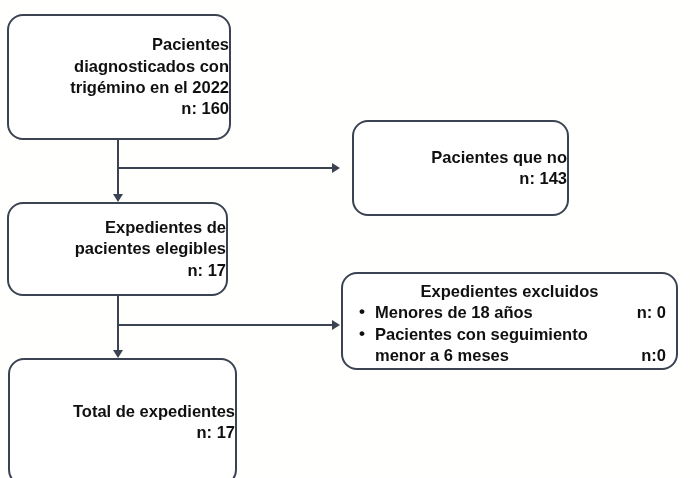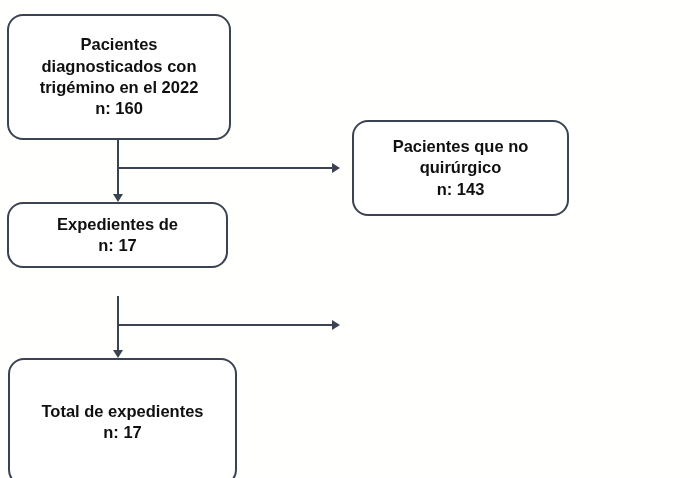--- a/index.html
+++ b/index.html
@@ -17,39 +17,39 @@
     font-family: "Liberation Sans", sans-serif;
   }
   .node {
     position: absolute;
     box-sizing: border-box;
     border: 2px solid #3b4352;
     border-radius: 16px;
     background: #ffffff;
     display: flex;
     flex-direction: column;
-    align-items: center;
+    align-items: flex-end;
     justify-content: center;
     color: #101010;
     font-weight: 700;
     line-height: 1.30;
     text-align: center;
   }
   .node .line {
     display: block;
     white-space: nowrap;
   }
 
   
   #node-diagnosed {
     left: 7px;  top: 14px;  width: 224px; height: 126px;
     font-size: 16.5px;
   }
   #node-eligible {
-    left: 7px;  top: 202px; width: 221px; height: 66px;
+    left: 7px;  top: 202px; width: 221px; height: 94px;
     font-size: 16.5px;
   }
   #node-included {
     left: 8px;  top: 358px; width: 229px; height: 128px;
     font-size: 16.5px;
   }
   #node-nonsurgical {
     left: 352px; top: 120px; width: 217px; height: 96px;
     font-size: 16.5px;
   }
@@ -120,29 +120,45 @@
 
   <div class="node" id="node-diagnosed">
     <span class="line">Pacientes</span>
     <span class="line">diagnosticados con</span>
     <span class="line">trigémino en el 2022</span>
     <span class="line">n: 160</span>
   </div>
 
   <div class="node" id="node-nonsurgical">
     <span class="line">Pacientes que no</span>
-    <span class="line">quirúrgico</span>
     <span class="line">n: 143</span>
   </div>
 
   <div class="node" id="node-eligible">
     <span class="line">Expedientes de</span>
+    <span class="line">pacientes elegibles</span>
     <span class="line">n: 17</span>
   </div>
 
+  <div class="node" id="node-excluded">
+    <span class="heading">Expedientes excluidos</span>
+    <ul class="bullet-list">
+      <li>
+        <span class="btext">Menores de 18 años</span>
+        <span class="bcount">n: 0</span>
+      </li>
+      <li>
+        <span class="btext">Pacientes con seguimiento</span>
+      </li>
+      <li class="sub-line">
+        <span class="btext">menor a 6 meses</span>
+        <span class="bcount">n:0</span>
+      </li>
+    </ul>
+  </div>
 
   <div class="node" id="node-included">
     <span class="line">Total de expedientes</span>
     <span class="line">n: 17</span>
   </div>
 
   <div class="vline" style="left:117px; top:140px; height:56px;"></div>
   <div class="arrow-down" style="left:113px; top:194px;"></div>
 
   <div class="hline" style="left:117px; top:167px; width:216px;"></div>

